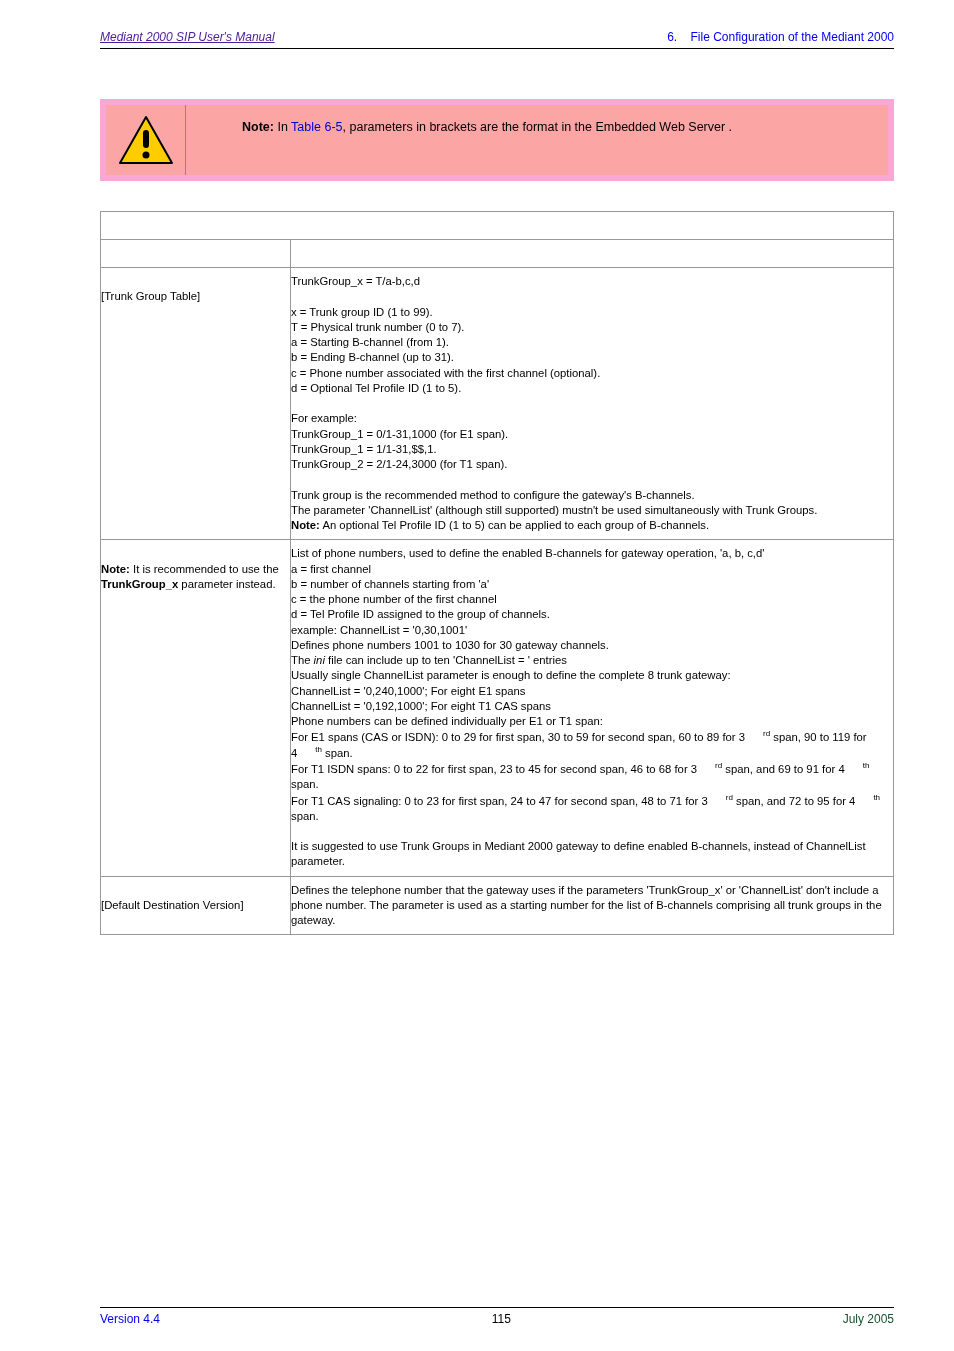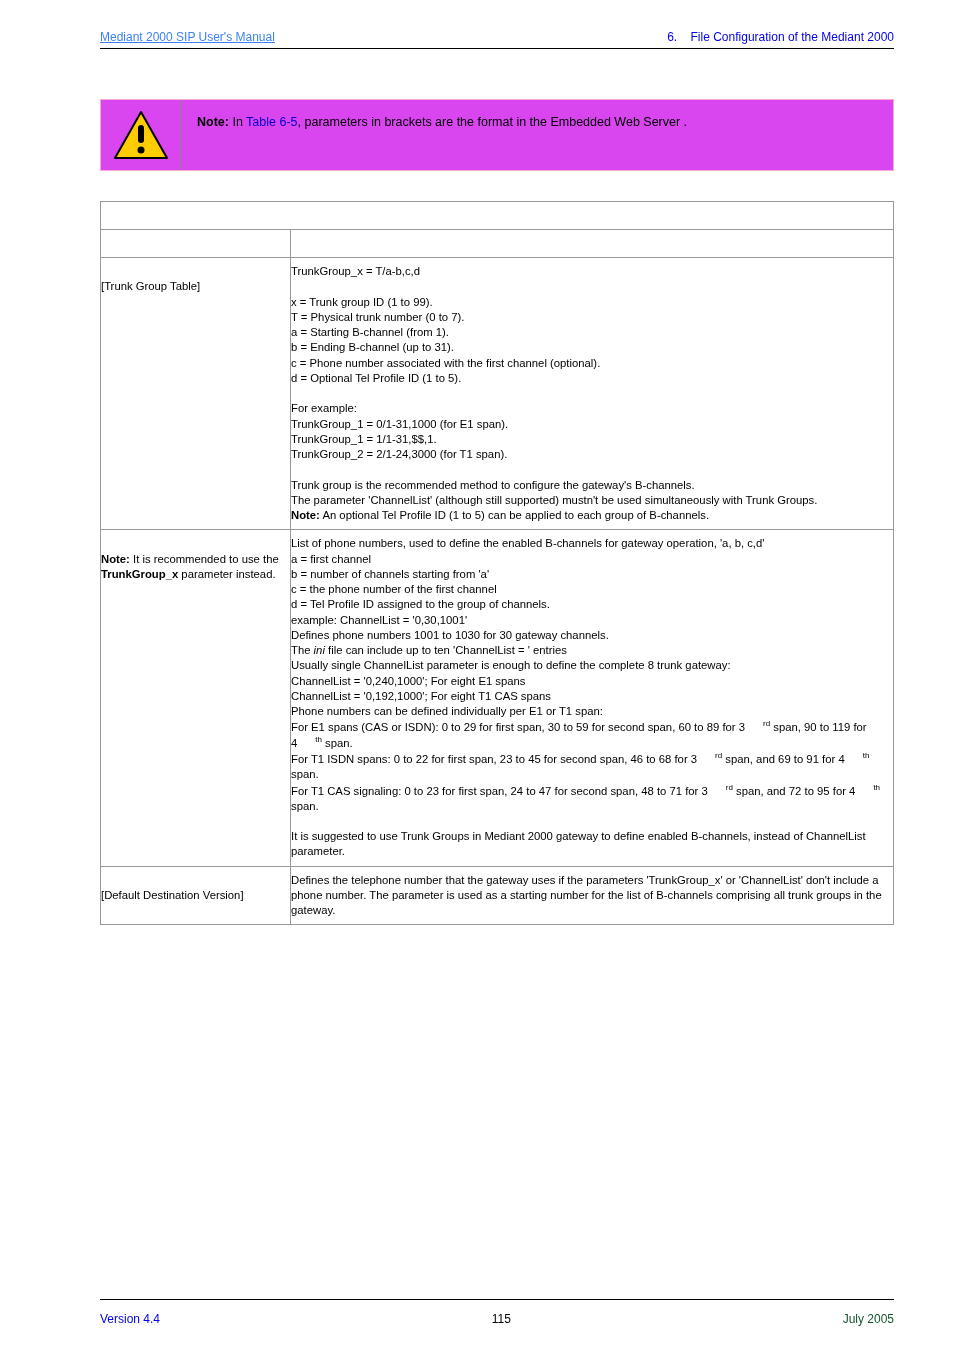--- a/index.html
+++ b/index.html
@@ -14,28 +14,29 @@
     position: relative;
     min-height: 1351px;
   }
   .top-header {
     display: flex;
     justify-content: space-between;
     border-bottom: 1px solid #000;
     padding: 30px 0 4px 0;
     margin-bottom: 50px;
   }
-  .top-left { color: #3b82f6; text-decoration: underline; }
+  .top-left { color: #4c1d95; text-decoration: underline; font-style: italic; }
   .top-right { color: #0000ee; }
   .callout {
     display: flex;
     align-items: stretch;
-    border: 1px solid #f9a8d4;
+    border: 6px solid #f9a8d4;
     margin-bottom: 30px;
-    background: #d946ef;
+    background: #fca5a5;
+    gap: 40px;
   }
   .callout-icon {
     width: 80px;
     display: flex;
     align-items: center;
     justify-content: center;
     border-right: 1px solid #888;
     padding: 10px;
   }
   .callout-text {
@@ -69,21 +70,21 @@
   }
   table.main col.c1 { width: 190px; }
   .note-row { font-style: normal; }
   .sup { font-size: 8px; vertical-align: super; margin-left: 18px; }
   .footer {
     position: absolute;
     bottom: 25px;
     left: 100px;
     right: 60px;
     border-top: 1px solid #000;
-    padding-top: 12px;
+    padding-top: 4px;
     display: flex;
     justify-content: space-between;
     font-size: 12px;
   }
   .footer .v { color: #0000ee; }
   .footer .d { color: #14532d; }
 </style>
 </head>
 <body>
 

